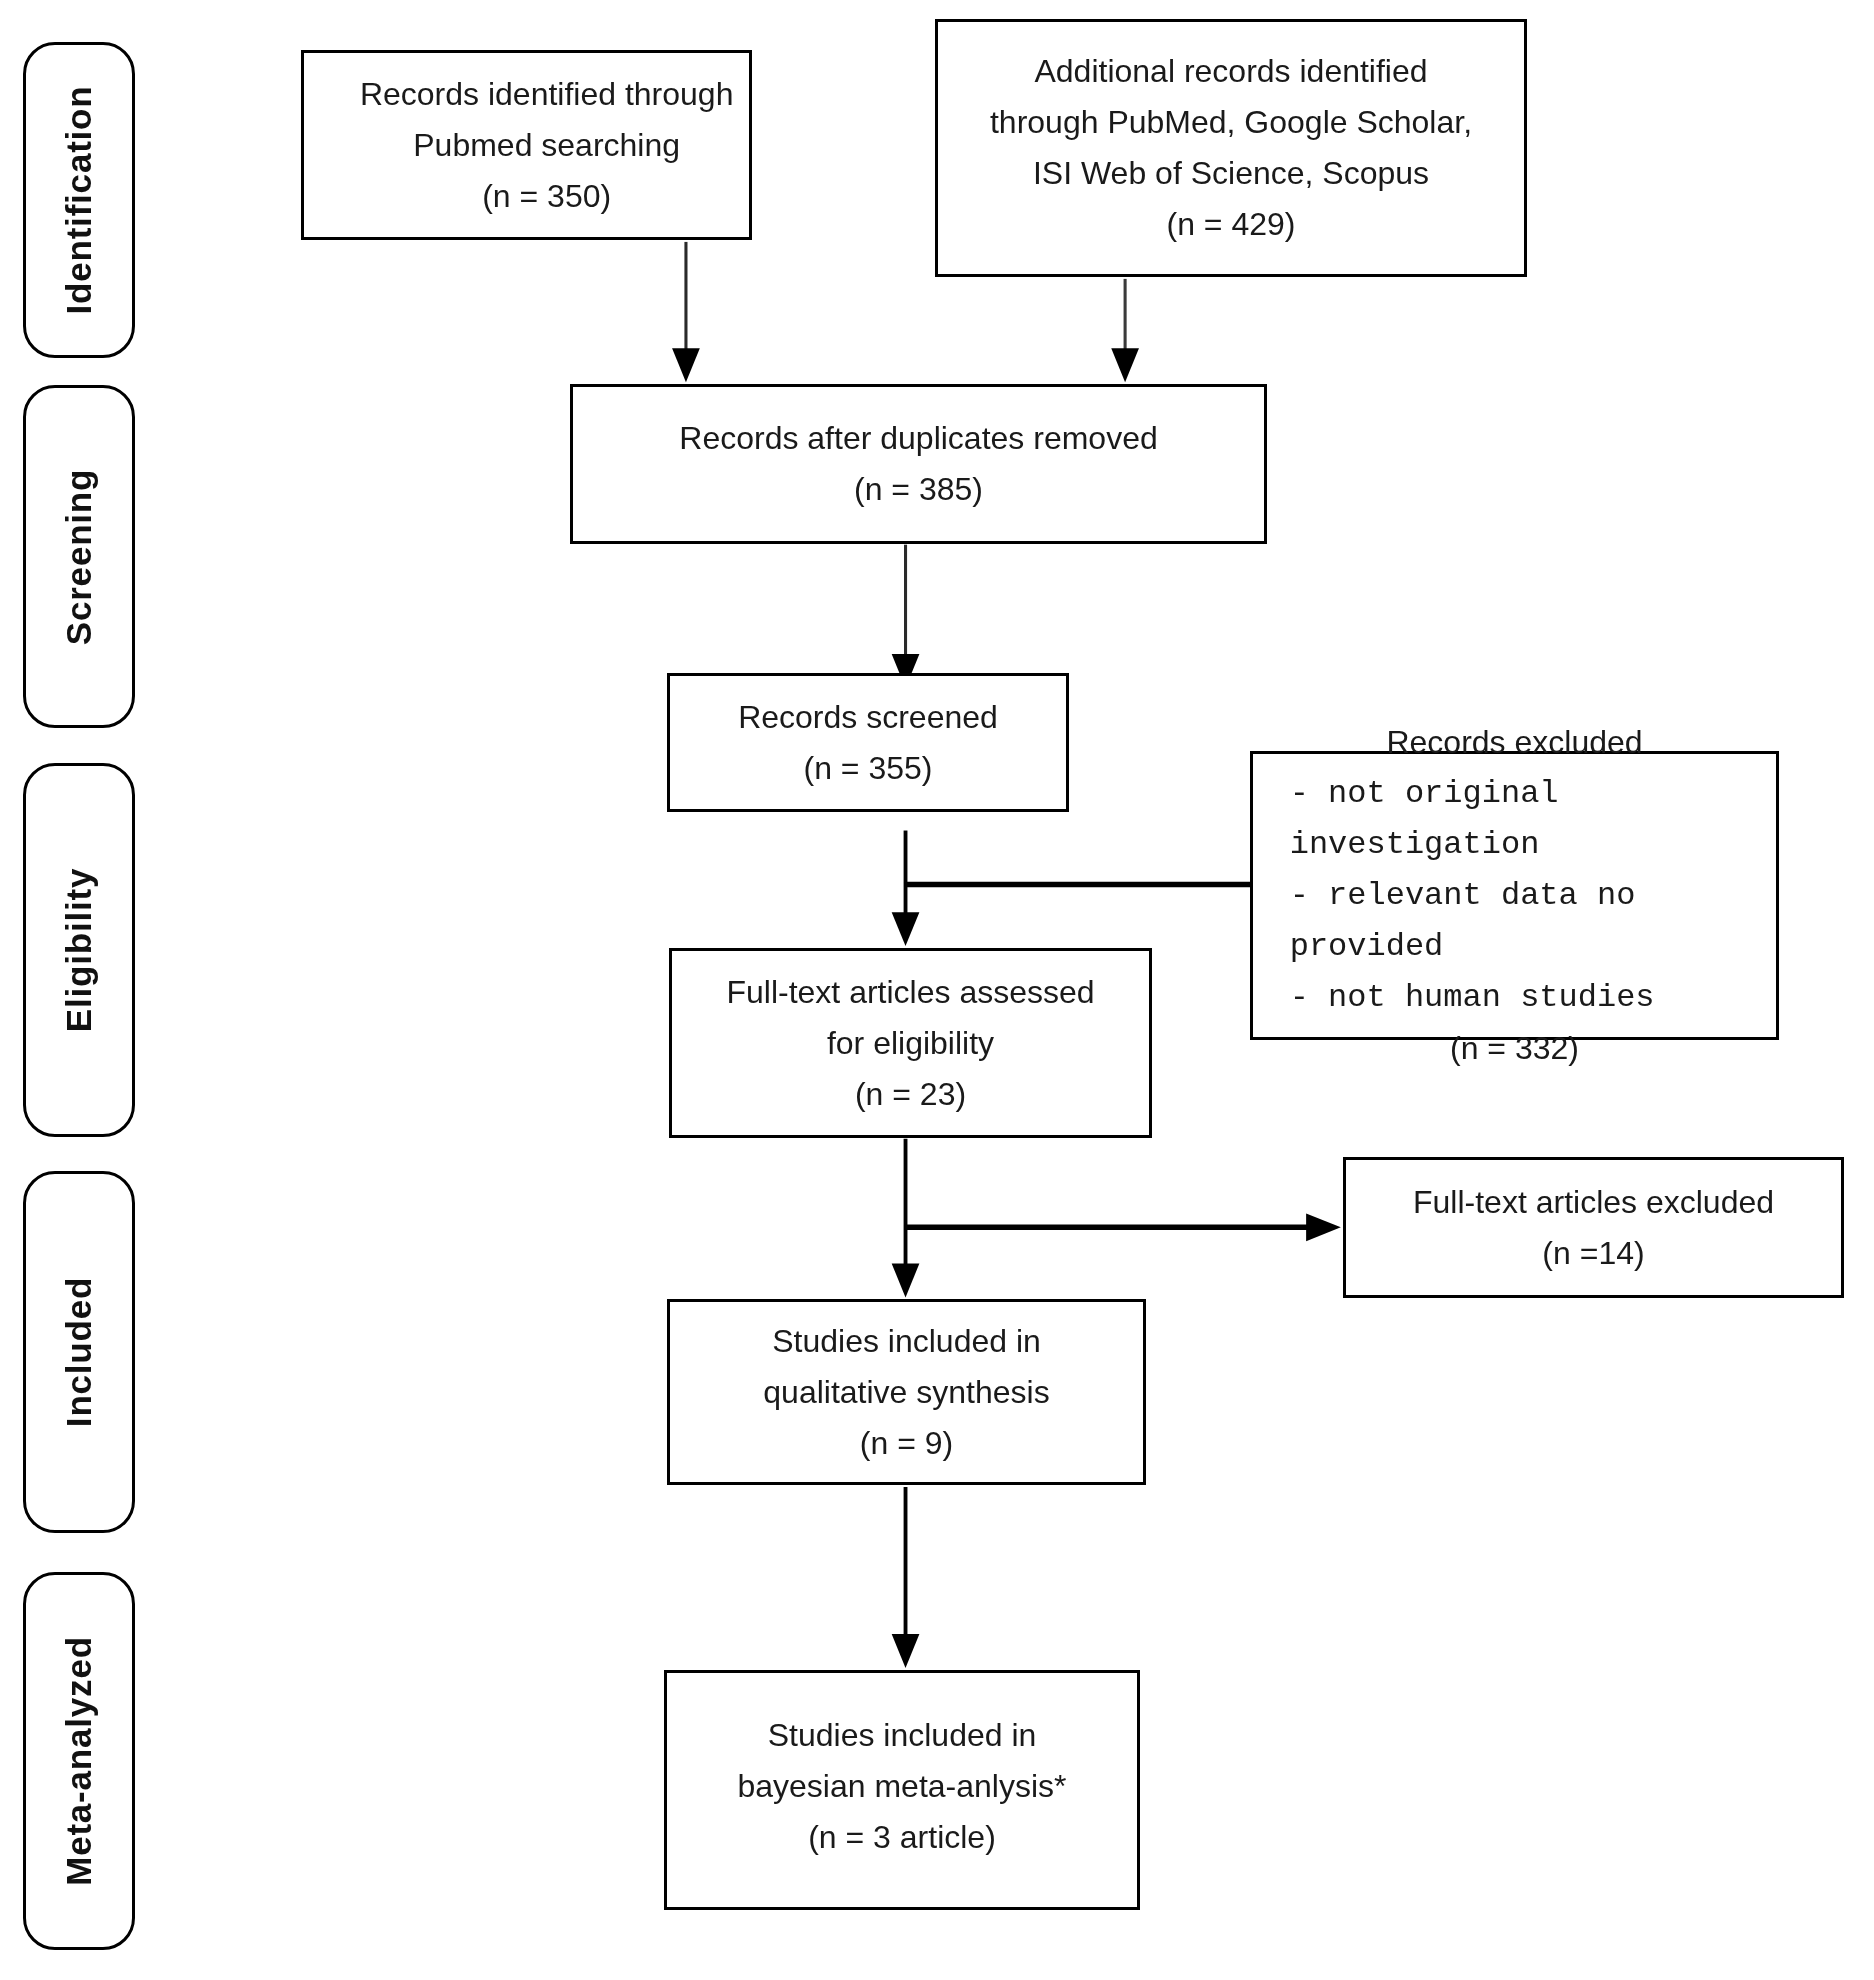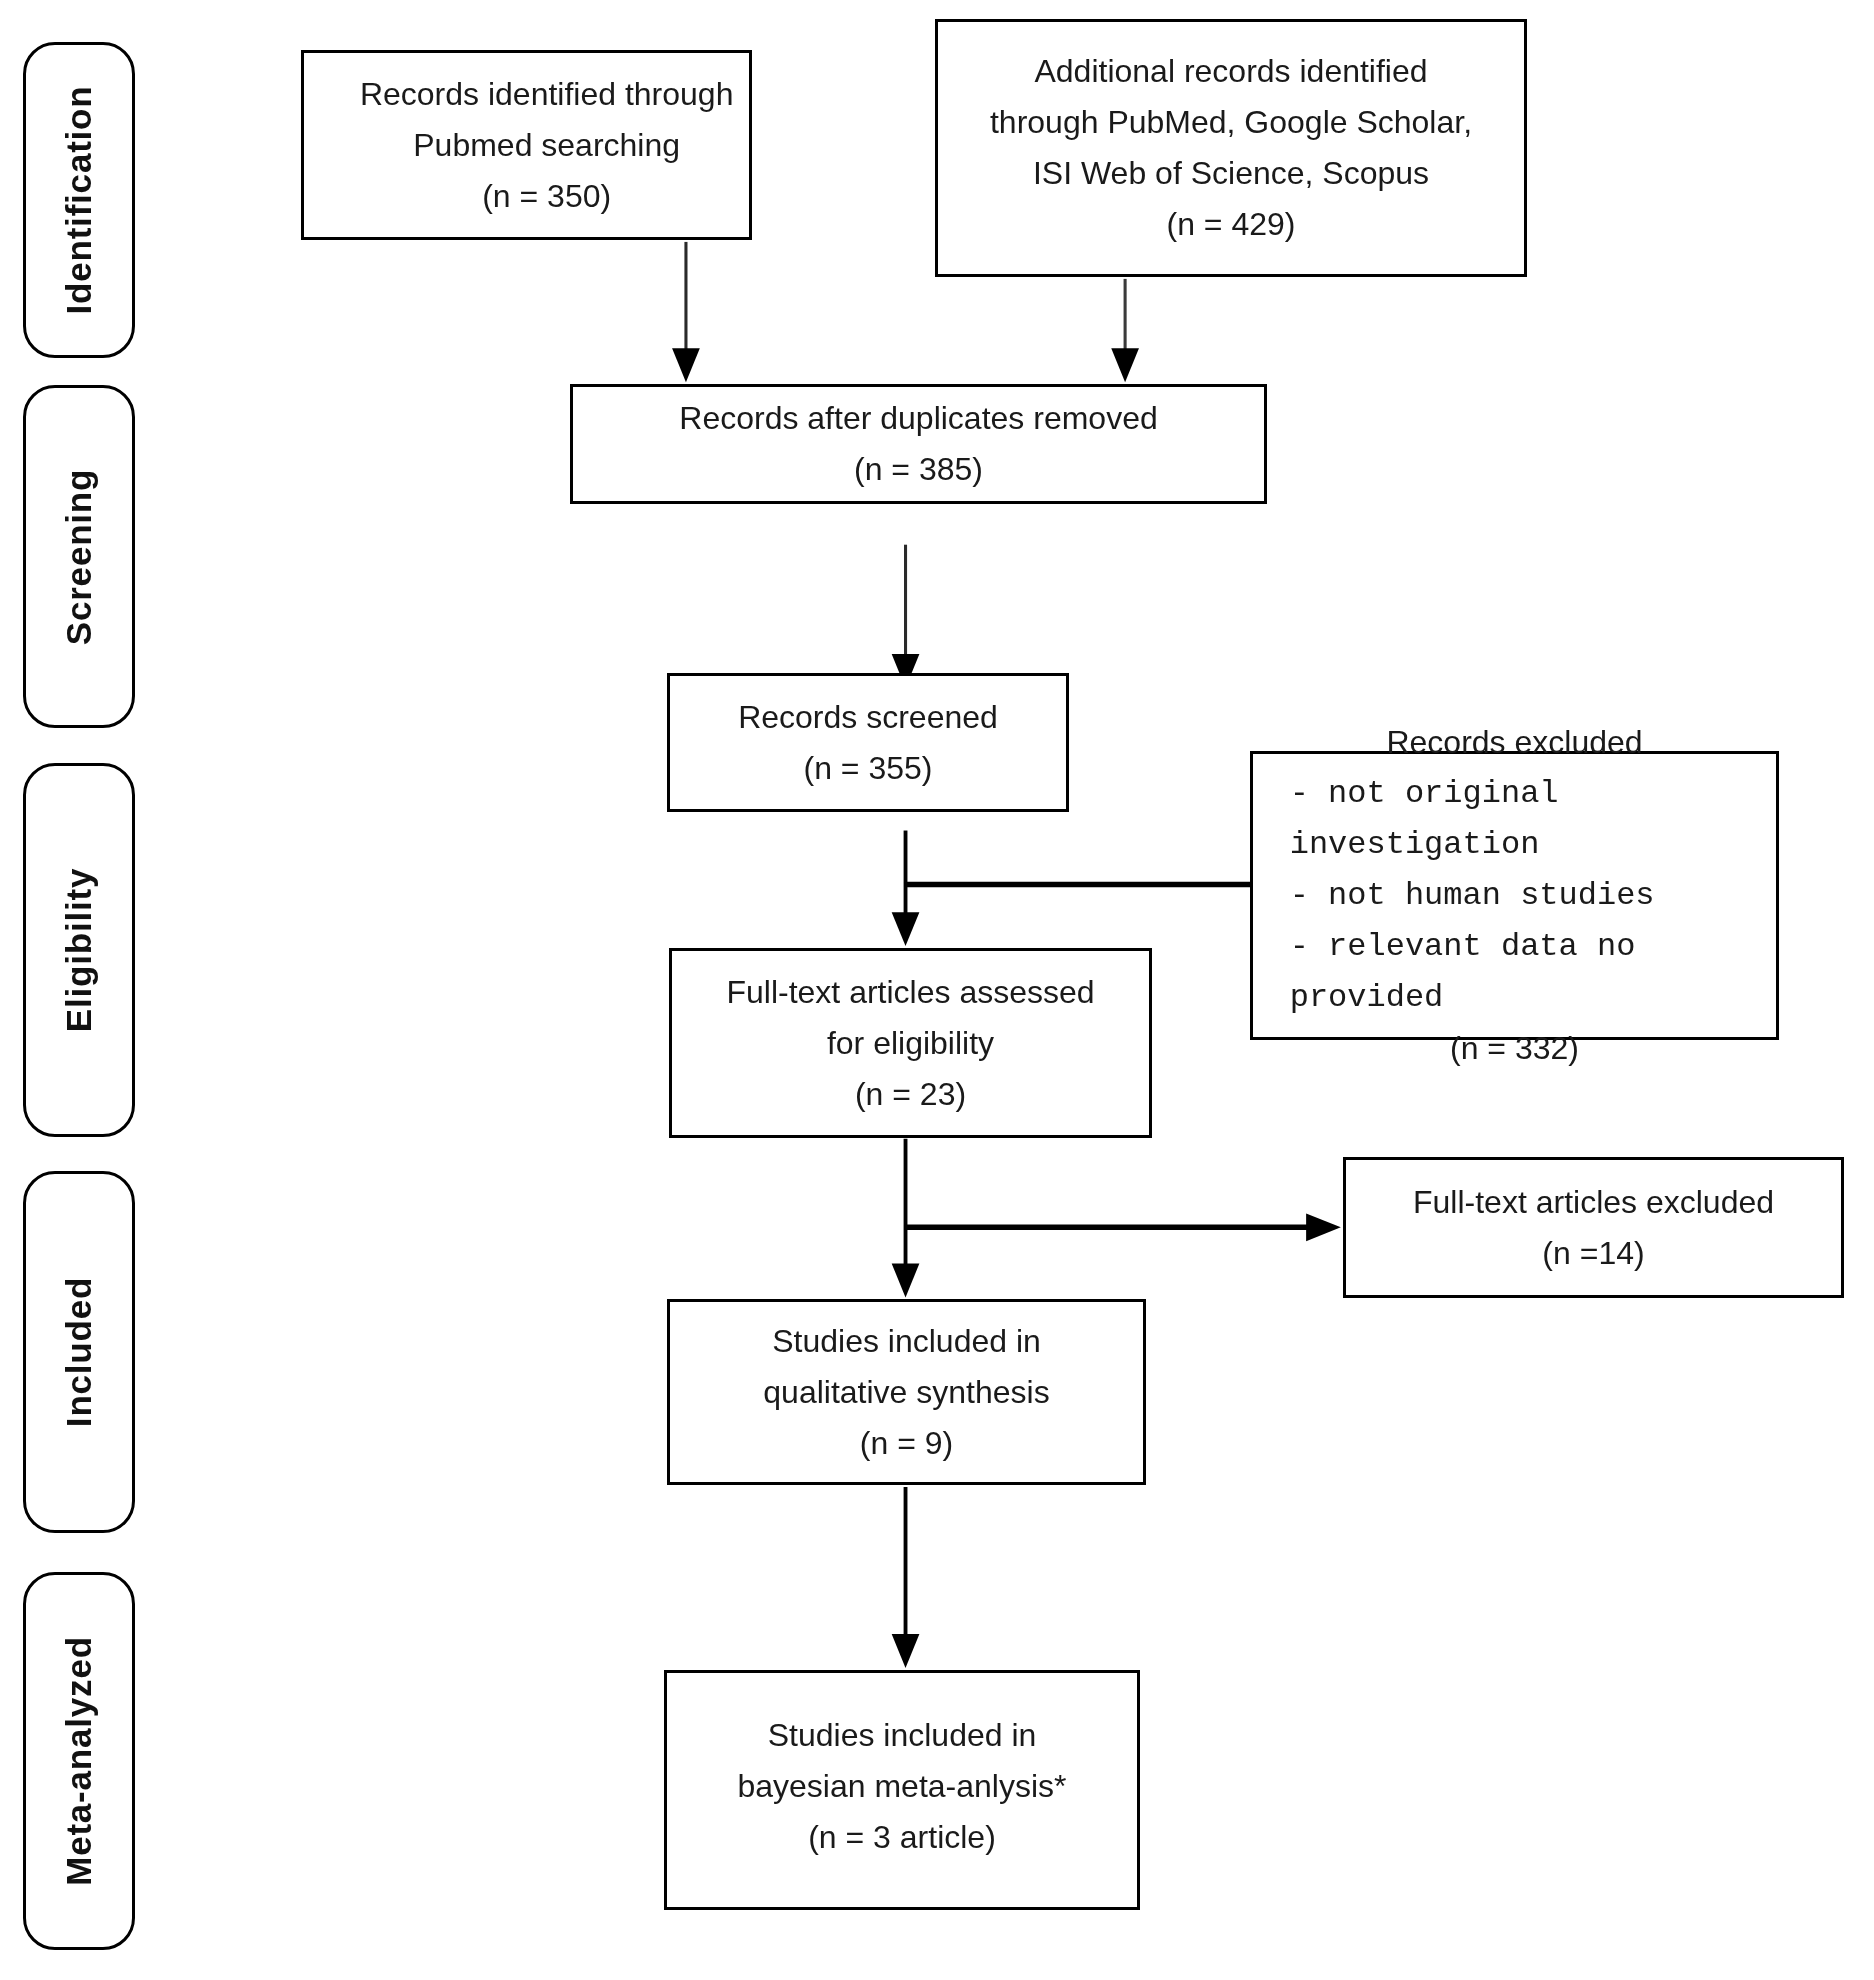--- a/index.html
+++ b/index.html
@@ -143,35 +143,35 @@
     <div class="line">(n = 350)</div>
   </div>
 
   <div class="box" style="left:935px; top:19px; width:592px; height:258px;">
     <div class="line">Additional records identified</div>
     <div class="line">through PubMed, Google Scholar,</div>
     <div class="line">ISI Web of Science, Scopus</div>
     <div class="line">(n = 429)</div>
   </div>
 
-  <div class="box" style="left:570px; top:384px; width:697px; height:120px;">
+  <div class="box" style="left:570px; top:384px; width:697px; height:160px;">
     <div class="line">Records after duplicates removed</div>
     <div class="line">(n = 385)</div>
   </div>
 
   <div class="box" style="left:667px; top:673px; width:402px; height:139px;align-items:flex-end;">
     <div class="line">Records screened</div>
     <div class="line">(n = 355)</div>
   </div>
 
   <div class="box" style="left:1250px; top:751px; width:529px; height:289px;">
     <div class="line">Records excluded</div>
     <div class="line bullet">- not original investigation</div>
+    <div class="line bullet">- relevant data no provided</div>
     <div class="line bullet">- not human studies</div>
-    <div class="line bullet">- relevant data no provided</div>
     <div class="line">(n = 332)</div>
   </div>
 
   <div class="box" style="left:669px; top:948px; width:483px; height:190px;">
     <div class="line">Full-text articles assessed</div>
     <div class="line">for eligibility</div>
     <div class="line">(n = 23)</div>
   </div>
 
   <div class="box" style="left:1343px; top:1157px; width:501px; height:141px;">

